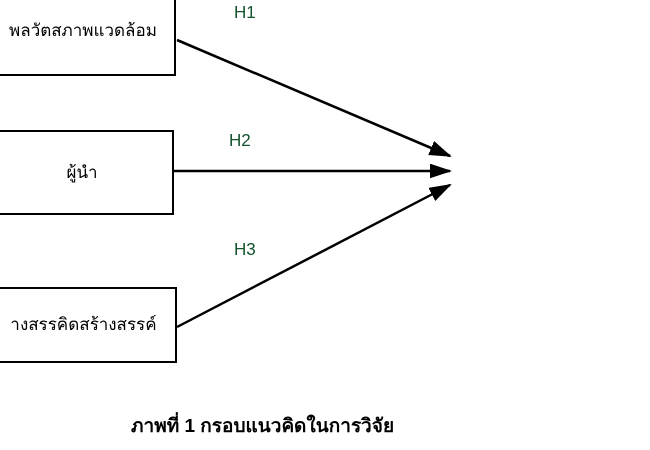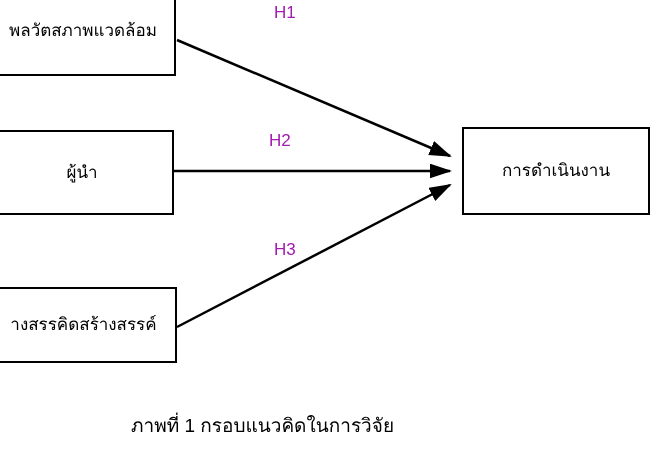--- a/index.html
+++ b/index.html
@@ -30,31 +30,30 @@
     color: #000000;
     text-align: center;
     box-sizing: border-box;
     line-height: 1.15;
     padding: 2px 4px;
     z-index: 2;
   }
   .hlabel {
     position: absolute;
     font-size: 17px;
-    color: #a21caf;
+    color: #14532d;
     z-index: 3;
-    margin-left: 40px;
   }
   .caption {
     position: absolute;
     left: 0;
     width: 525px;
     top: 410px;
     text-align: center;
-    font-weight: normal;
+    font-weight: bold;
     font-size: 19px;
     color: #000000;
     z-index: 3;
   }
   svg.arrows {
     position: absolute;
     left: 0;
     top: 0;
     width: 650px;
     height: 450px;
@@ -82,23 +81,20 @@
   </div>
 
   <div class="box" style="left:-10px; top:130px; width:184px; height:85px;">
     <span>ผู้นำ</span>
   </div>
 
   <div class="box" style="left:-10px; top:287px; width:187px; height:76px;">
     <span>างสรรคิดสร้างสรรค์</span>
   </div>
 
-  <div class="box" style="left:462px; top:127px; width:188px; height:88px;">
-    <span>การดำเนินงาน</span>
-  </div>
 
   <div class="hlabel" style="left:234px; top:3px;">H1</div>
   <div class="hlabel" style="left:229px; top:131px;">H2</div>
   <div class="hlabel" style="left:234px; top:240px;">H3</div>
 
   <div class="caption">ภาพที่ 1 กรอบแนวคิดในการวิจัย</div>
 
 </div>
 
 </body></html>

